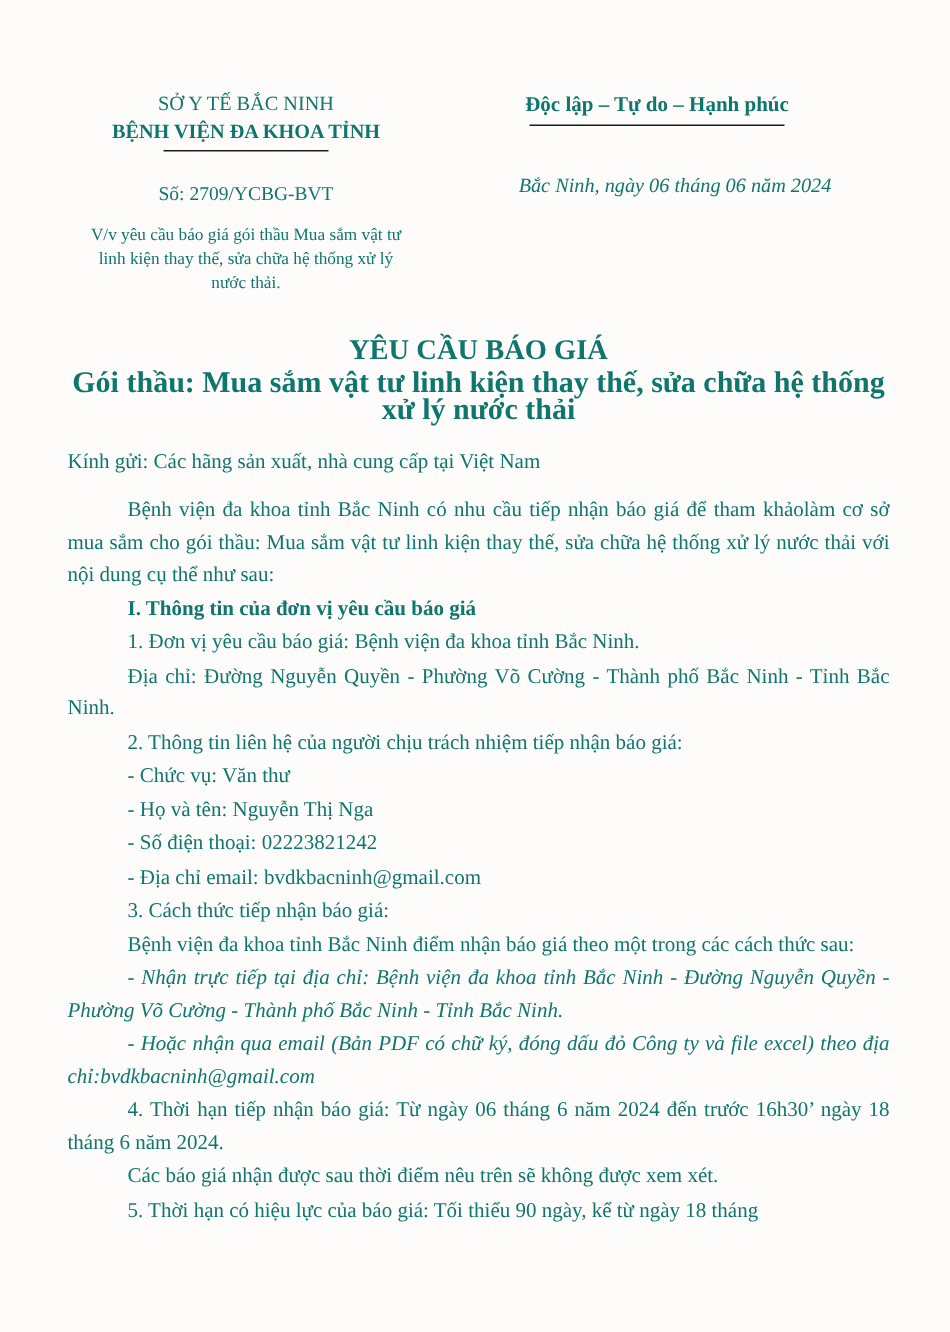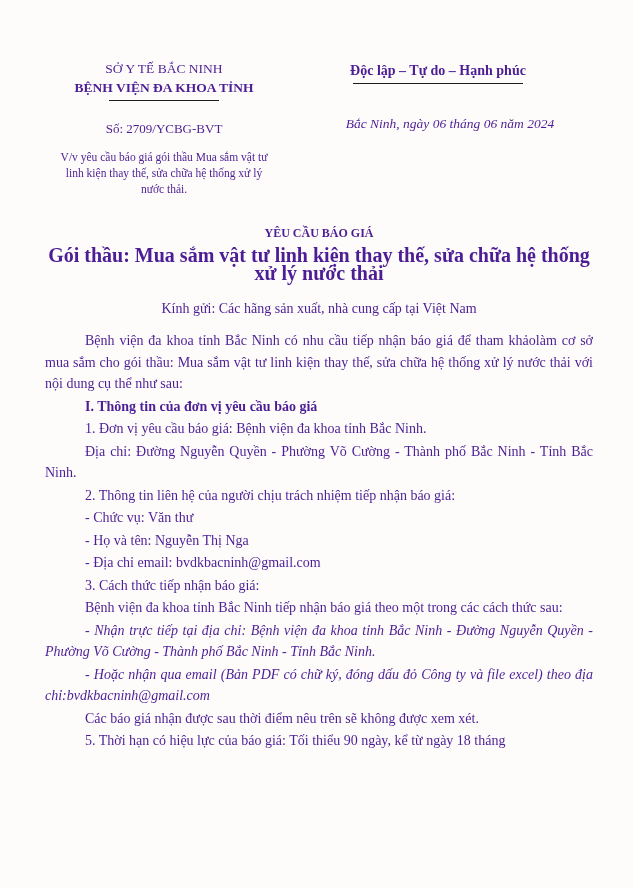--- a/index.html
+++ b/index.html
@@ -5,21 +5,21 @@
   html, body { margin: 0; padding: 0; background: #fbfaf7; }
   .page {
     position: relative;
     width: 633px;
     height: 888px;
     margin: 0 auto;
     background: #fdfcfa;
     box-sizing: border-box;
     padding: 60px 40px 0 45px;
     font-family: "Liberation Serif", "DejaVu Serif", serif;
-    color: #4c1d95;
+    color: #0f766e;
     overflow: hidden;
   }
 
   
   .header { display: flex; align-items: flex-start; }
   .header-left  { width: 238px; text-align: center; flex: none; }
   .header-right { flex: 1; text-align: center; }
 
   .agency     { font-size: 13.5px; line-height: 17px; }
   .unit       { font-size: 13.5px; line-height: 17px; font-weight: bold; margin-top: 2px; }
@@ -27,23 +27,23 @@
   .doc-number { font-size: 13px; margin-top: 20px; }
   .subject    { font-size: 11.5px; line-height: 16px; margin: 12px auto 0; width: 222px; }
 
   .country    { font-size: 13.5px; line-height: 17px; font-weight: bold; }
   .motto      { font-size: 14px;  line-height: 18px; font-weight: bold; margin-top: 2px; }
   .rule-right { width: 170px; border-bottom: 1.3px solid #1c1c1c; margin: 3px auto 0; }
   .date-line  { font-size: 13.5px; font-style: italic; margin-top: 32px; padding-left: 24px; }
 
   
   .title-block  { text-align: center; margin-top: 27px; }
-  .doc-title    { font-size: 12px; font-weight: bold; line-height: 19px; }
+  .doc-title    { font-size: 19px; font-weight: bold; line-height: 19px; }
   .doc-subtitle { font-size: 20px; font-weight: bold; line-height: 18px; margin-top: 3px; }
-  .salutation   { font-size: 14px; text-align: center; margin-top: 19px; }
+  .salutation   { font-size: 14px; text-align: left; margin-top: 19px; }
 
   
   .body-text { margin-top: 13px; }
   .body-text p {
     margin: 0 0 1px 0;
     font-size: 14px;
     line-height: 21.5px;
     text-align: justify;
     text-indent: 40px;
   }
@@ -77,22 +77,24 @@
   </div>
 
   <div class="body-text">
     <p>Bệnh viện đa khoa tỉnh Bắc Ninh có nhu cầu tiếp nhận báo giá để tham khảolàm cơ sở mua sắm cho gói thầu: Mua sắm vật tư linh kiện thay thế, sửa chữa hệ thống xử lý nước thải với nội dung cụ thể như sau:</p>
     <p class="bold">I. Thông tin của đơn vị yêu cầu báo giá</p>
     <p>1. Đơn vị yêu cầu báo giá: Bệnh viện đa khoa tỉnh Bắc Ninh.</p>
     <p>Địa chỉ: Đường Nguyễn Quyền - Phường Võ Cường - Thành phố Bắc Ninh - Tỉnh Bắc Ninh.</p>
     <p>2. Thông tin liên hệ của người chịu trách nhiệm tiếp nhận báo giá:</p>
     <p>- Chức vụ: Văn thư</p>
     <p>- Họ và tên: Nguyễn Thị Nga</p>
+    <p>- Số điện thoại: 02223821242</p>
     <p>- Địa chỉ email: bvdkbacninh@gmail.com</p>
     <p>3. Cách thức tiếp nhận báo giá:</p>
-    <p>Bệnh viện đa khoa tỉnh Bắc Ninh tiếp nhận báo giá theo một trong các cách thức sau:</p>
+    <p>Bệnh viện đa khoa tỉnh Bắc Ninh điểm nhận báo giá theo một trong các cách thức sau:</p>
     <p class="italic">- Nhận trực tiếp tại địa chỉ: Bệnh viện đa khoa tỉnh Bắc Ninh - Đường Nguyễn Quyền - Phường Võ Cường - Thành phố Bắc Ninh - Tỉnh Bắc Ninh.</p>
     <p class="italic">- Hoặc nhận qua email (Bản PDF có chữ ký, đóng dấu đỏ Công ty và file excel) theo địa chỉ:bvdkbacninh@gmail.com</p>
+    <p>4. Thời hạn tiếp nhận báo giá: Từ ngày 06 tháng 6 năm 2024 đến trước 16h30’ ngày 18 tháng 6 năm 2024.</p>
     <p>Các báo giá nhận được sau thời điểm nêu trên sẽ không được xem xét.</p>
     <p>5. Thời hạn có hiệu lực của báo giá: Tối thiểu 90 ngày, kể từ ngày 18 tháng</p>
   </div>
 
 </div>
 
 </body></html>

